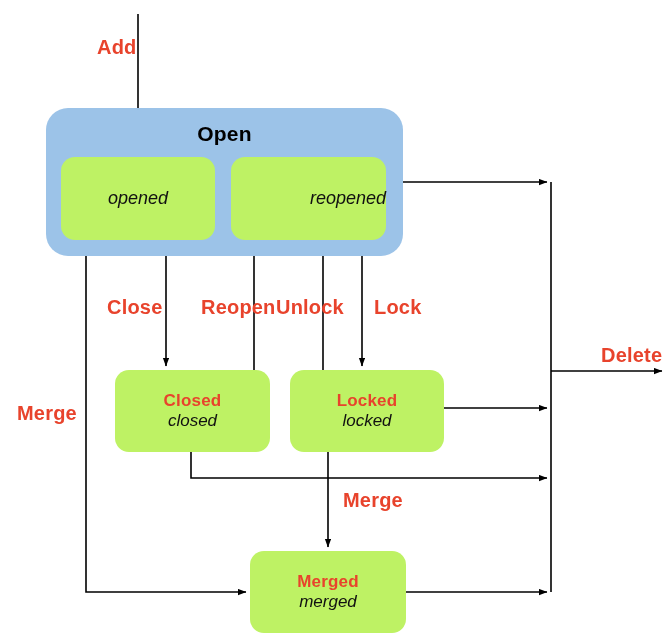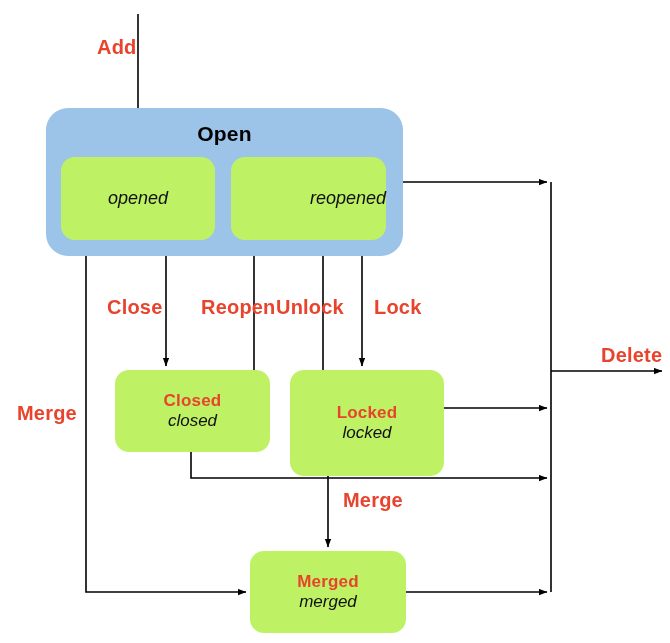--- a/index.html
+++ b/index.html
@@ -129,21 +129,21 @@
 
   <div class="node state-box" style="left:231px; top:157px; width:155px; height:83px;align-items:flex-end;">
     <span class="state-sub solo">reopened</span>
   </div>
 
   <div class="node state-box" style="left:115px; top:370px; width:155px; height:82px;">
     <span class="state-title">Closed</span>
     <span class="state-sub">closed</span>
   </div>
 
-  <div class="node state-box" style="left:290px; top:370px; width:154px; height:106px;">
+  <div class="node state-box" style="left:290px; top:370px; width:154px; height:82px;">
     <span class="state-title">Locked</span>
     <span class="state-sub">locked</span>
   </div>
 
   <div class="node state-box" style="left:250px; top:551px; width:156px; height:82px;">
     <span class="state-title">Merged</span>
     <span class="state-sub">merged</span>
   </div>
 
   <span class="edge-label" style="left:97px;  top:36px;">Add</span>

